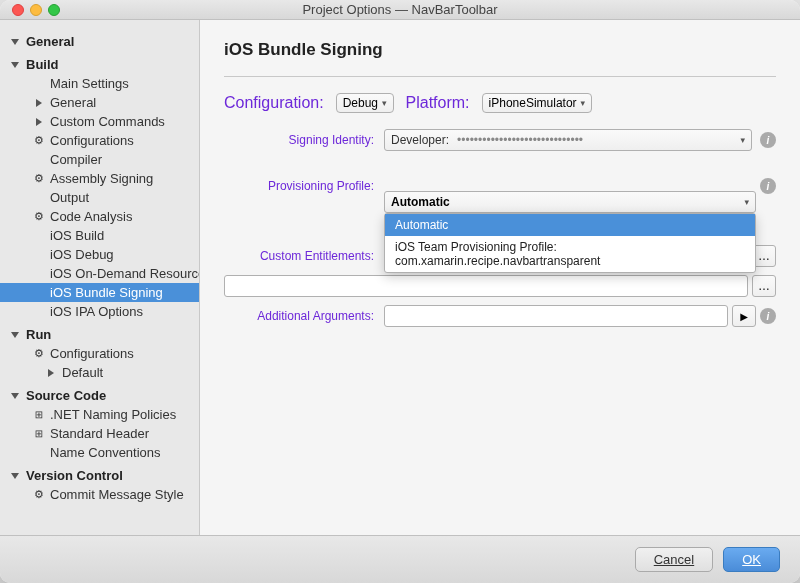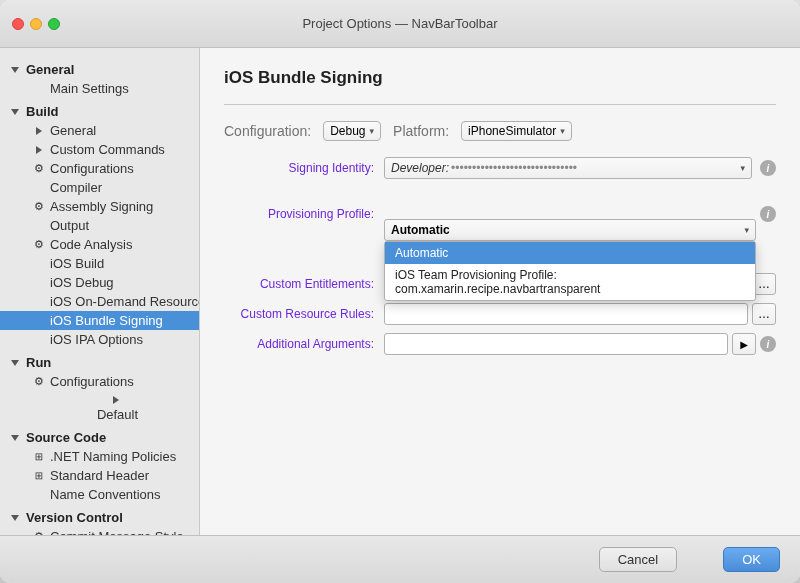--- a/index.html
+++ b/index.html
@@ -16,21 +16,21 @@
       width: 800px;
       height: 583px;
       background: #f5f5f5;
       border-radius: 10px;
       box-shadow: 0 20px 60px rgba(0,0,0,0.4);
       display: flex;
       flex-direction: column;
       overflow: hidden;
     }
     .titlebar {
-      height: 48px;
+      height: 20px;
       background: linear-gradient(to bottom, #e8e8e8, #d8d8d8);
       border-bottom: 1px solid #c0c0c0;
       display: flex;
       align-items: center;
       padding: 0 12px;
       position: relative;
     }
     .traffic-lights {
       display: flex;
       gap: 6px;
@@ -76,21 +76,21 @@
       background: #4a90d9;
       color: white;
     }
     .sidebar-item.section-header {
       font-weight: 600;
       color: #222;
       padding-left: 8px;
       margin-top: 4px;
     }
     .sidebar-indent-2 { padding-left: 32px; }
-    .sidebar-indent-3 { padding-left: 44px; flex-direction: column; }
+    .sidebar-indent-3 { padding-left: 44px; }
     .sidebar-icon {
       width: 14px;
       height: 14px;
       margin-right: 4px;
       display: inline-flex;
       align-items: center;
       justify-content: center;
       font-size: 10px;
       flex-shrink: 0;
     }
@@ -127,22 +127,22 @@
       margin-bottom: 16px;
     }
     
     .config-row {
       display: flex;
       align-items: center;
       gap: 12px;
       margin-bottom: 16px;
     }
     .config-label {
-      font-size: 14px;
-      color: #737373;
+      font-size: 16px;
+      color: #6d28d9;
     }
     .select-box {
       display: flex;
       align-items: center;
       border: 1px solid #b0b0b0;
       border-radius: 4px;
       background: linear-gradient(to bottom, #fafafa, #efefef);
       padding: 2px 6px;
       font-size: 12px;
       cursor: pointer;
@@ -281,31 +281,31 @@
       justify-content: flex-end;
       padding: 0 20px;
       gap: 10px;
     }
     .btn {
       padding: 4px 18px;
       border-radius: 5px;
       font-size: 13px;
       cursor: pointer;
       border: 1px solid #aaa;
+      text-decoration: underline;
     }
     .btn-cancel {
       background: linear-gradient(to bottom, #f0f0f0, #e0e0e0);
       color: #333;
     }
     .btn-ok {
       background: linear-gradient(to bottom, #6aabf0, #4a8cd8);
       color: white;
       border-color: #3a7cc0;
       font-weight: 500;
-      margin-left: 36px;
     }
     
     .signing-row-content {
       display: flex;
       align-items: center;
       flex: 1;
       gap: 4px;
     }
     .signing-select {
       flex: 1;
@@ -344,30 +344,30 @@
   <div class="content">
 
     <div class="sidebar">
 
       <div class="sidebar-item section-header">
         <span class="sidebar-icon">
             <div class="triangle-down"></div>
           </span>
         <span>General</span>
       </div>
+      <div class="sidebar-item section-header">
+        <span class="sidebar-icon">
+            <div class="triangle-down"></div>
+          </span>
+        <span>Build</span>
+      </div>
+
       <div class="sidebar-item sidebar-indent-2">
         <span class="sidebar-icon"></span>
         <span>Main Settings</span>
-      </div>
-
-      <div class="sidebar-item section-header">
-        <span class="sidebar-icon">
-            <div class="triangle-down"></div>
-          </span>
-        <span>Build</span>
       </div>
       <div class="sidebar-item sidebar-indent-2">
         <span class="sidebar-icon">
             <div class="triangle-right"></div>
           </span>
         <span>General</span>
       </div>
       <div class="sidebar-item sidebar-indent-2">
         <span class="sidebar-icon">
             <div class="triangle-right"></div>
@@ -477,21 +477,21 @@
         <div class="select-box">
           <span>iPhoneSimulator</span>
           <span class="caret">▾</span>
         </div>
       </div>
 
       <div class="form-row">
         <span class="form-label">Signing Identity:</span>
         <div class="signing-row-content">
           <div class="signing-select" style="flex:1; display:flex; align-items:center;">
-            <span style="color:#333; margin-right:2px;font-style:italic;">Developer:</span>
+            <span style="color:#333; margin-right:8px;">Developer:</span>
             <span class="signing-text">••••••••••••••••••••••••••••••</span>
             <span style="font-size:9px; color:#555; margin-left:4px;">▾</span>
           </div>
           <div class="info-btn">i</div>
         </div>
       </div>
 
       <div class="form-row" style="position:relative; z-index:10;">
         <span class="form-label">Provisioning Profile:</span>
         <div class="dropdown-container">
@@ -509,21 +509,20 @@
 
       <div class="form-row" style="margin-top: 32px;">
         <span class="form-label">Custom Entitlements:</span>
         <div class="form-input-with-btn">
           <input class="form-input" type="text" value="" style="">
           <div class="btn-dots">…</div>
         </div>
       </div>
 
       <div class="form-row">
-        <span class="form-label">Custom Resource Rules:</span>
         <div class="form-input-with-btn">
           <input class="form-input" type="text" value="" style="">
           <div class="btn-dots">…</div>
         </div>
       </div>
 
       <div class="form-row">
         <span class="form-label">Additional Arguments:</span>
         <div class="arg-row">
           <input class="form-input" type="text" value="" style="flex: 1 1 0%;">

